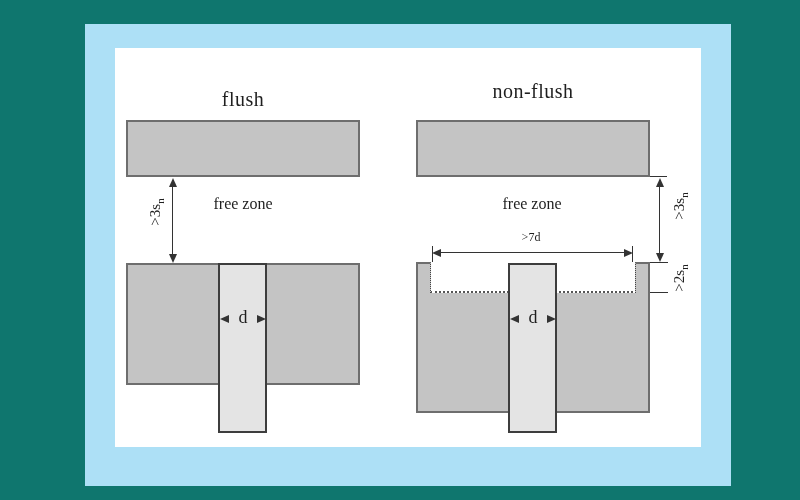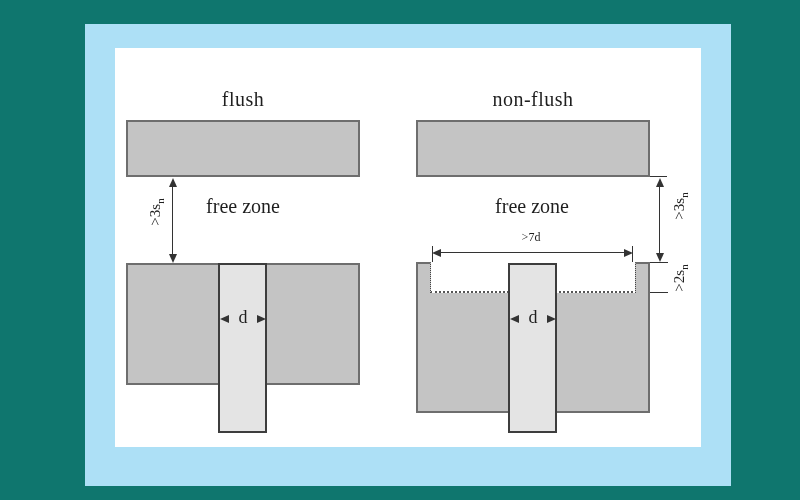--- a/index.html
+++ b/index.html
@@ -13,21 +13,21 @@
   #canvas{left:115px;top:48px;width:586px;height:399px;background:#ffffff;}
   
   .plate,.block{background:#c4c4c4;border:2px solid #6e6e6e;box-sizing:border-box;}
   .wall{background:#c4c4c4;border:2px solid #6e6e6e;border-bottom:none;box-sizing:border-box;}
   .wall-left{border-right:1px dotted #444;}
   .wall-right{border-left:1px dotted #444;}
   .base{background:#c4c4c4;border:2px solid #6e6e6e;border-top:none;box-sizing:border-box;}
   .sensor{background:#e4e4e4;border:2px solid #3d3d3d;box-sizing:border-box;}
   
   .title{font-size:20px;text-align:center;letter-spacing:0.5px;}
-  .freezone{font-size:20px;text-align:center;}
+  .freezone{font-size:16px;text-align:center;}
   .dimtext{font-size:12px;text-align:center;white-space:nowrap;}
   .rot{transform:rotate(-90deg);font-size:15px;text-align:center;white-space:nowrap;}
   .sub{font-size:11px;vertical-align:sub;}
   .dlabel{font-size:18px;text-align:center;}
   
   .vline{width:1px;background:#333;}
   .hline{height:1px;background:#333;}
   .tick{height:0;border-top:1px solid #333;}
   .dotline{height:0;border-top:2px dotted #555;}
   
@@ -62,21 +62,21 @@
     <div class="abs block" style="left:126px;top:263px;width:234px;height:122px;"></div>
 
     <div class="abs sensor" style="left:218px;top:263px;width:49px;height:170px;"></div>
 
     <div class="abs ah-left" style="left:220px;top:315px;"></div>
     <div class="abs ah-right" style="left:257px;top:315px;"></div>
     <div class="abs dlabel" style="left:228px;top:307px;width:30px;">d</div>
   </div>
 
   <div>
-    <div class="abs title" style="left:416px;top:88px;width:234px;">non-flush</div>
+    <div class="abs title" style="left:416px;top:80px;width:234px;">non-flush</div>
 
     <div class="abs plate" style="left:416px;top:120px;width:234px;height:57px;"></div>
 
     <div class="abs freezone" style="left:465px;top:195px;width:134px;">free zone</div>
 
     <div class="abs dimtext" style="left:481px;top:230px;width:100px;">&gt;7d</div>
     <div class="abs hline" style="left:436px;top:252px;width:193px;"></div>
     <div class="abs ah-left" style="left:432px;top:249px;"></div>
     <div class="abs ah-right" style="left:624px;top:249px;"></div>
     <div class="abs vline" style="left:432px;top:246px;height:16px;"></div>

